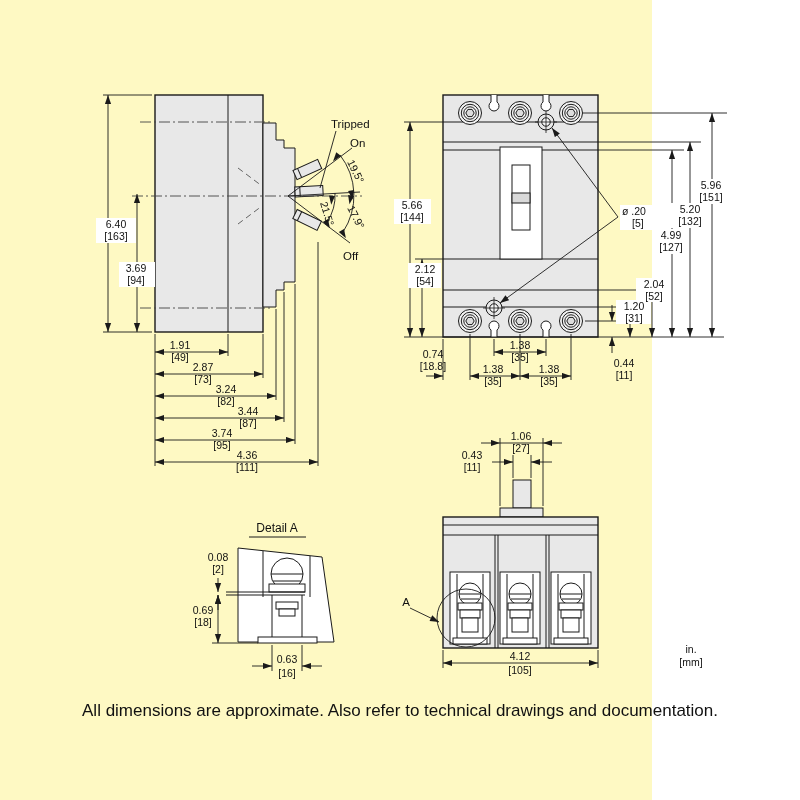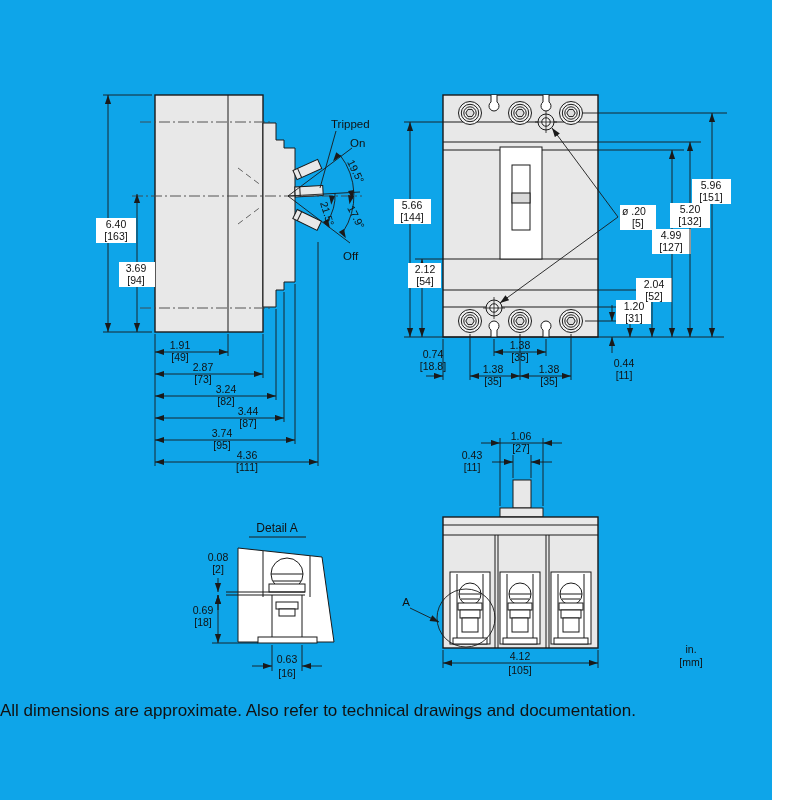--- a/index.html
+++ b/index.html
@@ -1,21 +1,21 @@
 <!DOCTYPE html>
 <html><head>
 <meta charset="utf-8">
 <style>
   html,body{margin:0;padding:0;background:#ffffff;}
-  .canvas{position:relative;width:772px;height:800px;background:#0ea5e9;font-family:"Liberation Sans",sans-serif;}
+  .canvas{position:relative;width:652px;height:800px;background:#fef9c3;font-family:"Liberation Sans",sans-serif;}
   svg{position:absolute;top:0;left:0;}
   svg text{fill:#111;font-family:"Liberation Sans",sans-serif;font-size:10.5px;}
   svg text.lbl{font-size:11.5px;}
   svg text.title{font-size:12px;}
-  .footer{position:absolute;top:701px;left:0;width:800px;text-align:left;font-size:17px;color:#111;}
+  .footer{position:absolute;top:701px;left:0;width:800px;text-align:center;font-size:17px;color:#111;}
   .part{fill:#e8e8e8;stroke:#1a1a1a;stroke-width:1.4;}
   .part2{fill:#e8e8e8;stroke:#1a1a1a;stroke-width:1;}
   .white{fill:#ffffff;stroke:#1a1a1a;stroke-width:1;}
   .pline{stroke:#1a1a1a;stroke-width:1;fill:none;}
   .dim{stroke:#1a1a1a;stroke-width:0.9;fill:none;}
   .cl{stroke:#444;stroke-width:0.9;fill:none;stroke-dasharray:11 3 2 3;}
   .ph{stroke:#555;stroke-width:0.9;fill:none;stroke-dasharray:6 4;}
   .bg{fill:#fff;stroke:none;}
   .tick{fill:#1a1a1a;stroke:none;}
 </style>

